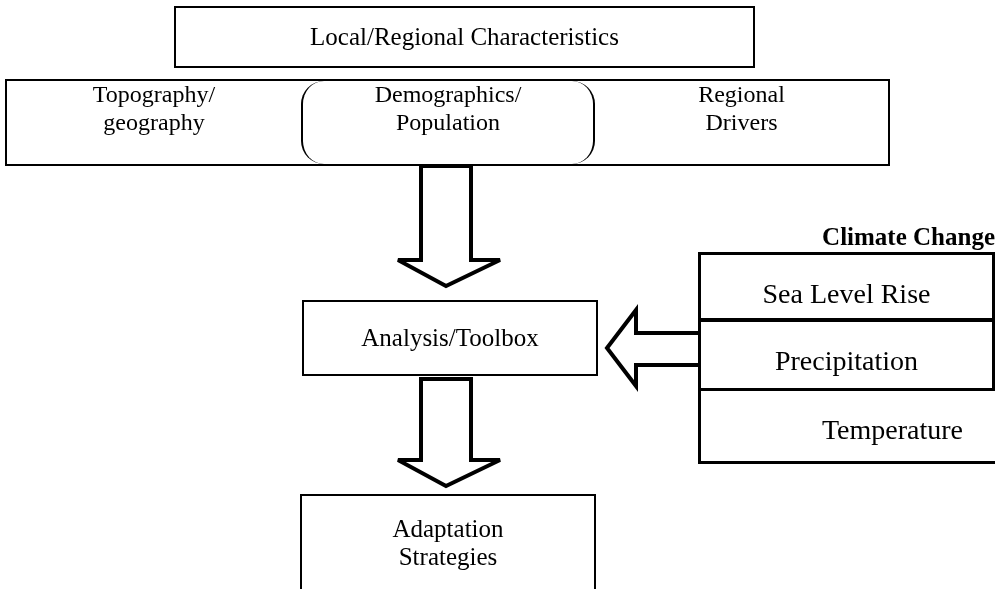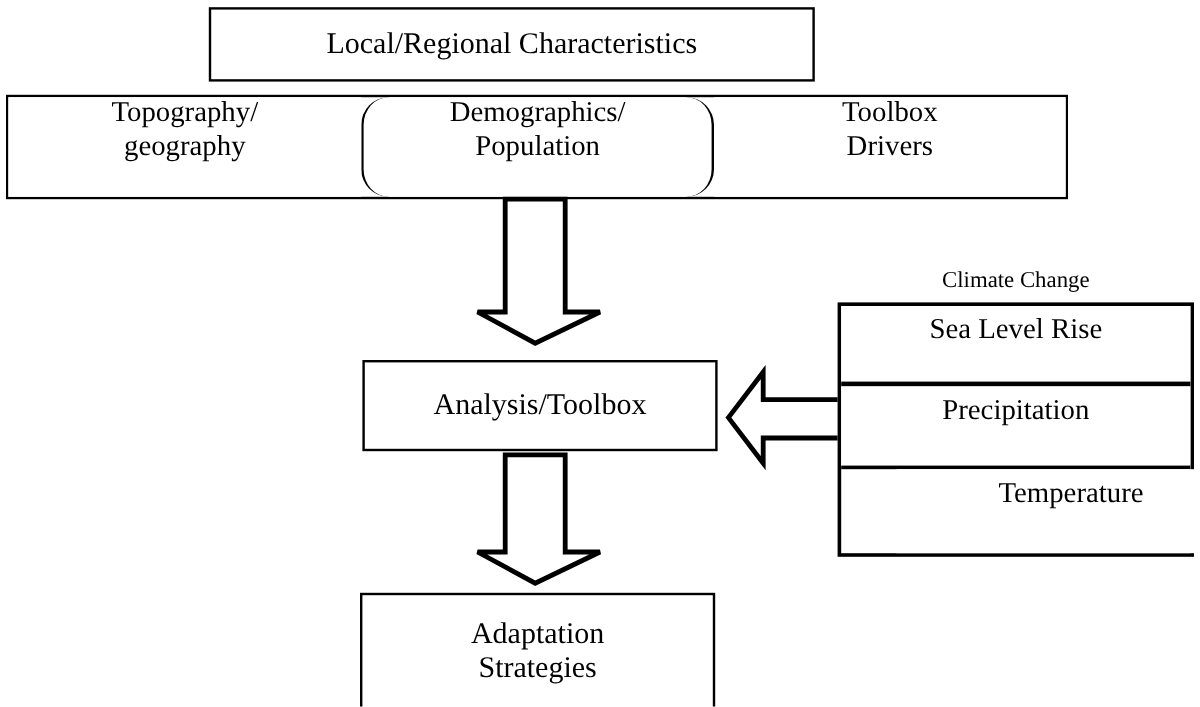--- a/index.html
+++ b/index.html
@@ -29,21 +29,21 @@
   }
   .box-text {
     display: block;
     white-space: pre-line;
   }
 
   
   #box-local {
     left: 174px;
     top: 6px;
-    width: 505px;
+    width: 581px;
     height: 62px;
     font-size: 25px;
   }
 
   
   #row-characteristics {
     position: absolute;
     left: 5px;
     top: 79px;
     width: 885px;
@@ -88,40 +88,41 @@
     height: 98px;
     font-size: 25px;
   }
 
   
   #climate-label {
     position: absolute;
     left: 698px;
     top: 224px;
     width: 297px;
-    text-align: center;
-    font-size: 19px;
+    text-align: right;
+    font-size: 25px;
     line-height: 1;
+    font-weight: bold;
   }
   #panel-climate {
     position: absolute;
     left: 698px;
     top: 252px;
     width: 297px;
     height: 212px;
     box-sizing: border-box;
     border: 3px solid #000000;
     background: #ffffff;
   }
   .climate-cell {
     box-sizing: border-box;
     width: 100%;
     text-align: center;
-    font-size: 24px;
-    padding-top: 7px;
+    font-size: 28px;
+    padding-top: 23px;
     background: #ffffff;
   }
   #climate-sea { height: 67px; border-bottom: 4px solid #000000; }
   #climate-precip { height: 69px; border-bottom: 3px solid #000000; }
   #climate-temp { height: 70px; margin-left: 46px; }
 
   
   .arrow-svg {
     position: absolute;
     overflow: visible;
@@ -142,21 +143,21 @@
   <div id="row-characteristics">
     <div class="row-cell" id="cell-topography">
       <span class="box-text">Topography/
 geography</span>
     </div>
     <div class="row-cell" id="cell-demographics">
       <span class="box-text">Demographics/
 Population</span>
     </div>
     <div class="row-cell" id="cell-economic">
-      <span class="box-text">Toolbox
+      <span class="box-text">Regional
 Drivers</span>
     </div>
   </div>
 
   <svg class="arrow-svg" id="arrow-down-1" width="110" height="125" viewBox="0 0 110 125">
     <polygon points="26,1 76,1 76,95 105,95 51,121 3,95 26,95" fill="#ffffff" stroke="#000000" stroke-width="4" stroke-linejoin="miter"></polygon>
   </svg>
 
   <div class="box" id="box-analysis">
     <span class="box-text">Analysis/Toolbox</span>

